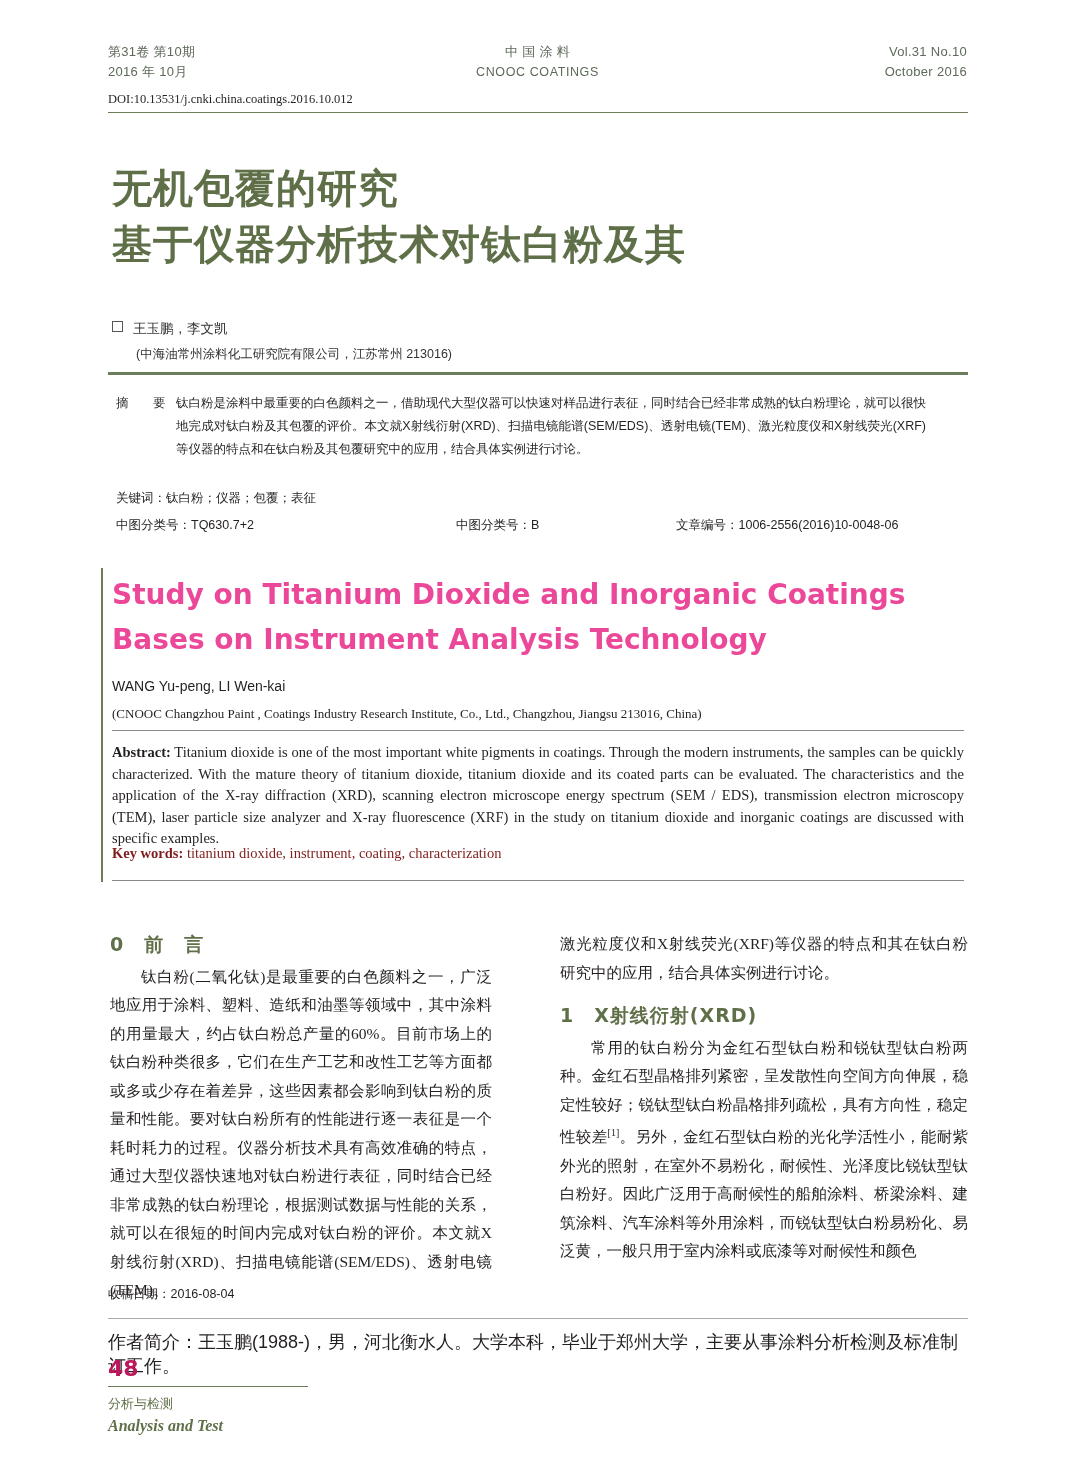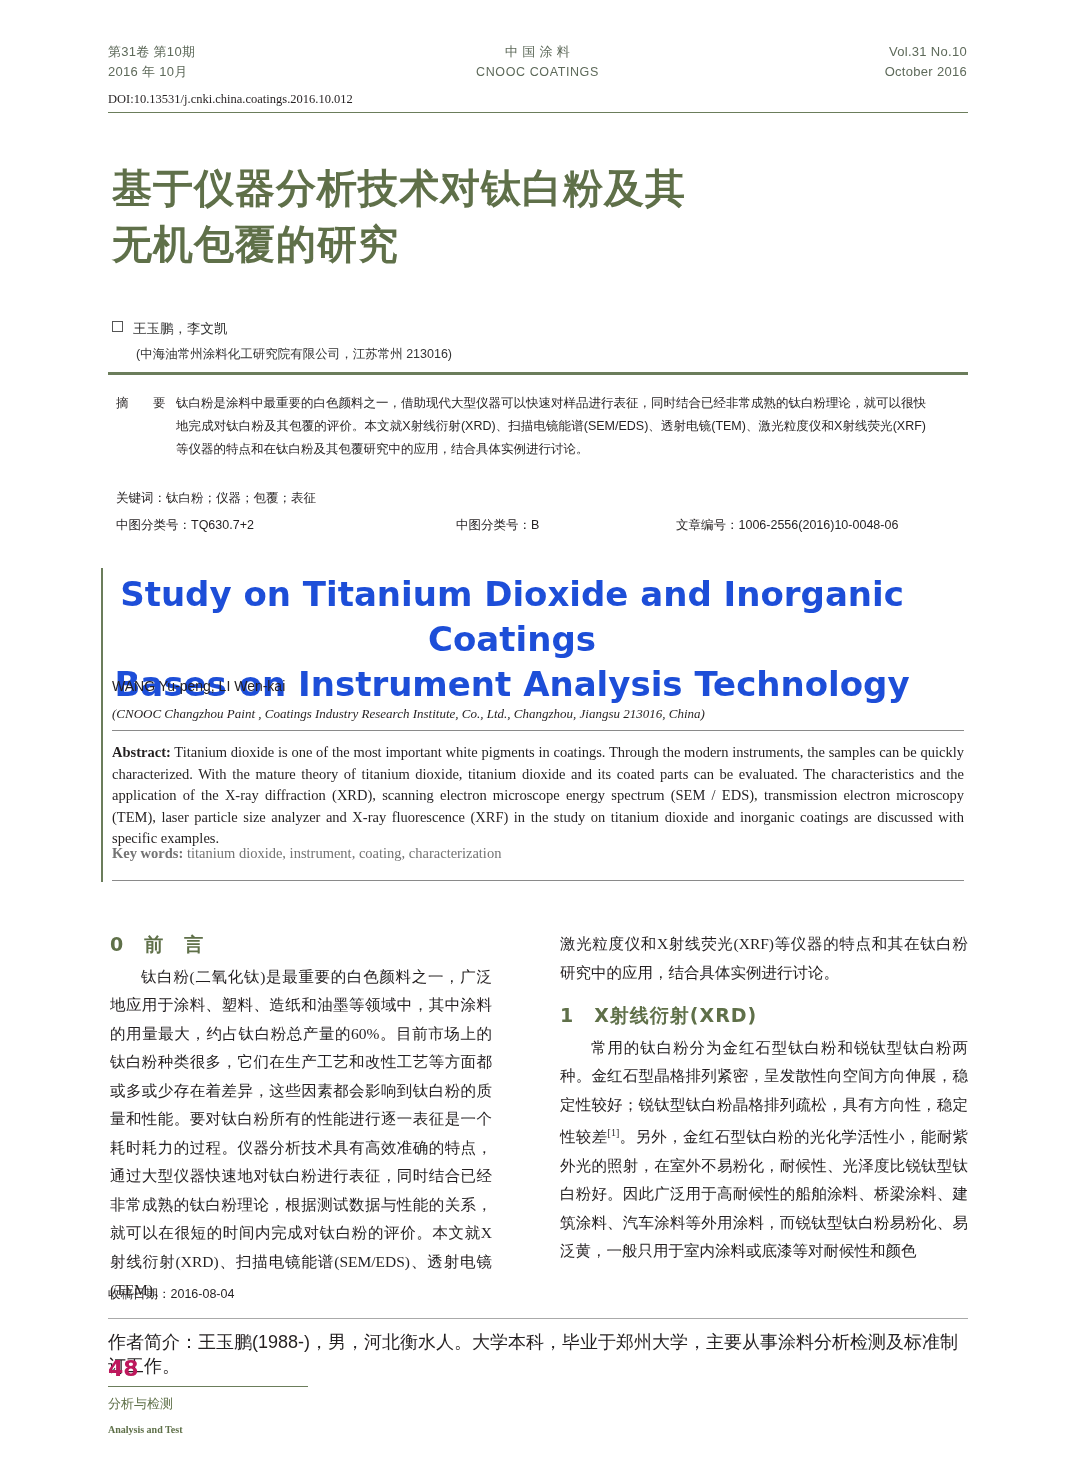--- a/index.html
+++ b/index.html
@@ -142,38 +142,36 @@
   .clc-row span.c3 { position: absolute; left: 560px; }
 
   
   .title-en {
     position: absolute;
     top: 572px;
     left: 112px;
     width: 800px;
     font-family: "DejaVu Sans", sans-serif;
     font-weight: bold;
-    font-size: 34px;
+    font-size: 28px;
     line-height: 45px;
-    color: #1d4ed8;
-    text-align: center;
+    color: #ec4899;
   }
   .authors-en {
     position: absolute;
     top: 678px;
     left: 112px;
     font-size: 14px;
     color: #231f20;
   }
   .affil-en {
     position: absolute;
     top: 706px;
     left: 112px;
     font-size: 13px;
-    font-style: italic;
     font-family: "Liberation Serif", serif;
     color: #231f20;
   }
   .rule-en {
     position: absolute;
     top: 730px;
     left: 112px;
     width: 852px;
     height: 1px;
     background: #8a8a8a;
@@ -190,21 +188,21 @@
     color: #231f20;
   }
   .abs-en b { font-weight: bold; }
   .kw-en {
     position: absolute;
     top: 845px;
     left: 112px;
     width: 852px;
     font-family: "Liberation Serif", serif;
     font-size: 14.5px;
-    color: #737373;
+    color: #7f1d1d;
   }
   .rule-mid {
     position: absolute;
     top: 880px;
     left: 112px;
     width: 852px;
     height: 1px;
     background: #8a8a8a;
   }
 
@@ -300,22 +298,23 @@
     left: 108px;
     font-size: 13px;
     color: #5f7049;
   }
   .foot-en {
     position: absolute;
     bottom: 24px;
     left: 108px;
     font-family: "Liberation Serif", serif;
     font-weight: bold;
-    font-size: 10px;
+    font-size: 16px;
     color: #5f7049;
+    font-style: italic;
   }
 </style>
 </head>
 <body>
 
 <div class="page">
 
   <div class="runhead">
     <div class="col left">
       <div>第31卷 第10期</div>
@@ -328,22 +327,22 @@
     <div class="col right">
       <div>Vol.31  No.10</div>
       <div class="l2">October  2016</div>
     </div>
   </div>
 
   <div class="doi">DOI:10.13531/j.cnki.china.coatings.2016.10.012</div>
   <div class="rule-top"></div>
 
   <div class="title-cn">
+    <div>无机包覆的研究</div>
     <div>基于仪器分析技术对钛白粉及其</div>
-    <div>无机包覆的研究</div>
   </div>
 
   <div class="authors-cn">
     <span class="box"></span><span>王玉鹏，李文凯</span>
   </div>
   <div class="affil-cn">(中海油常州涂料化工研究院有限公司，江苏常州    213016)</div>
   <div class="rule-title"></div>
 
   <div class="abs-cn">
     <span class="lbl">摘　要</span>

